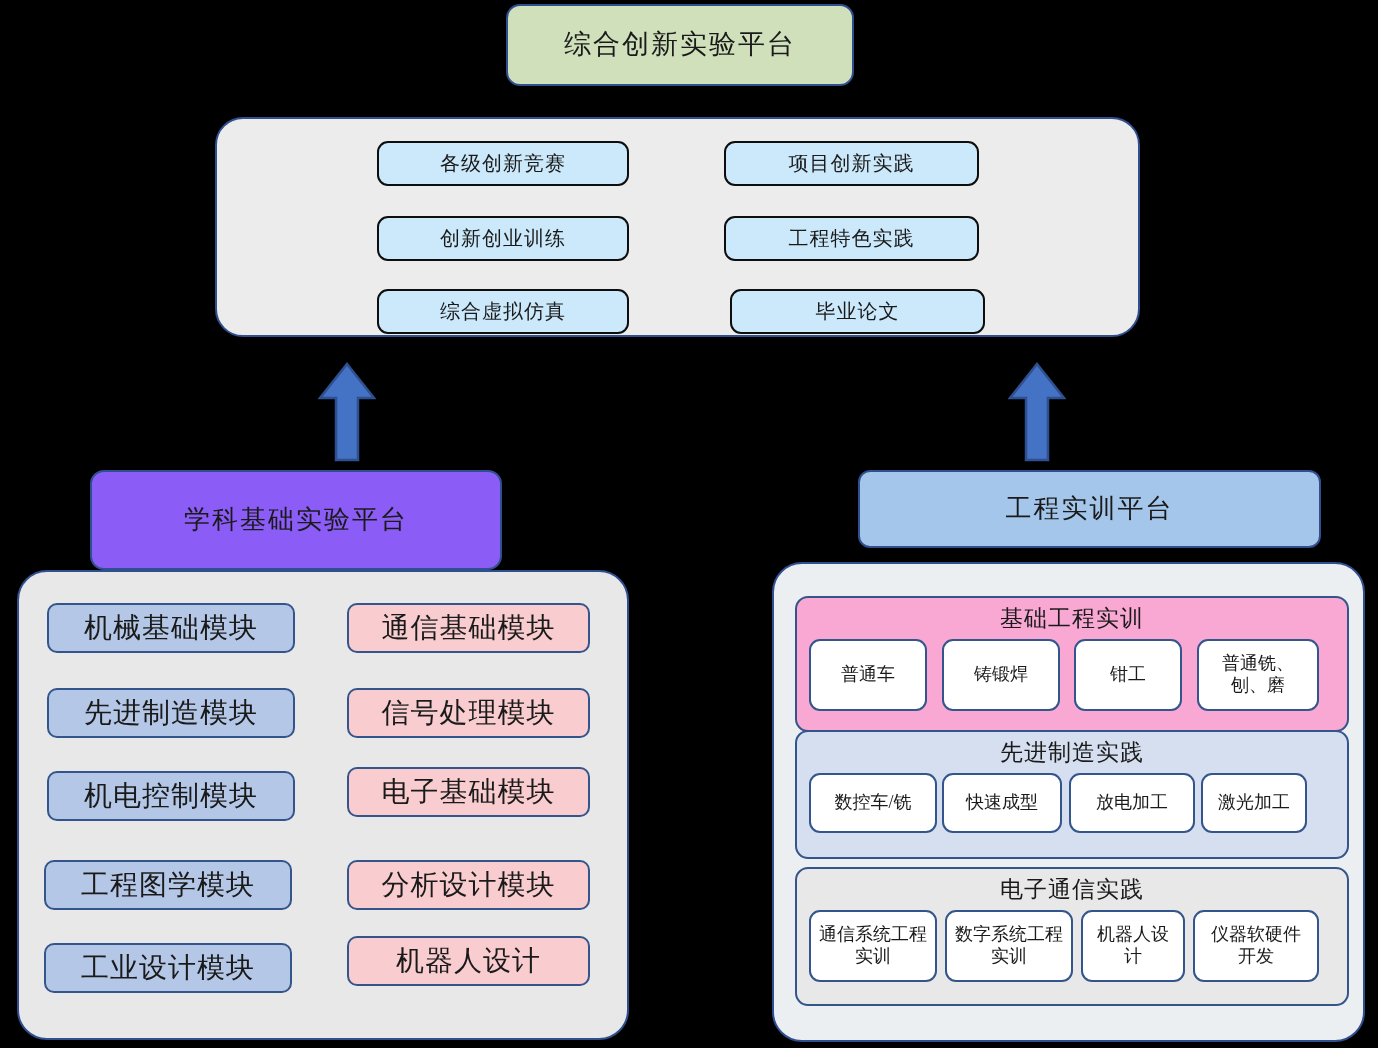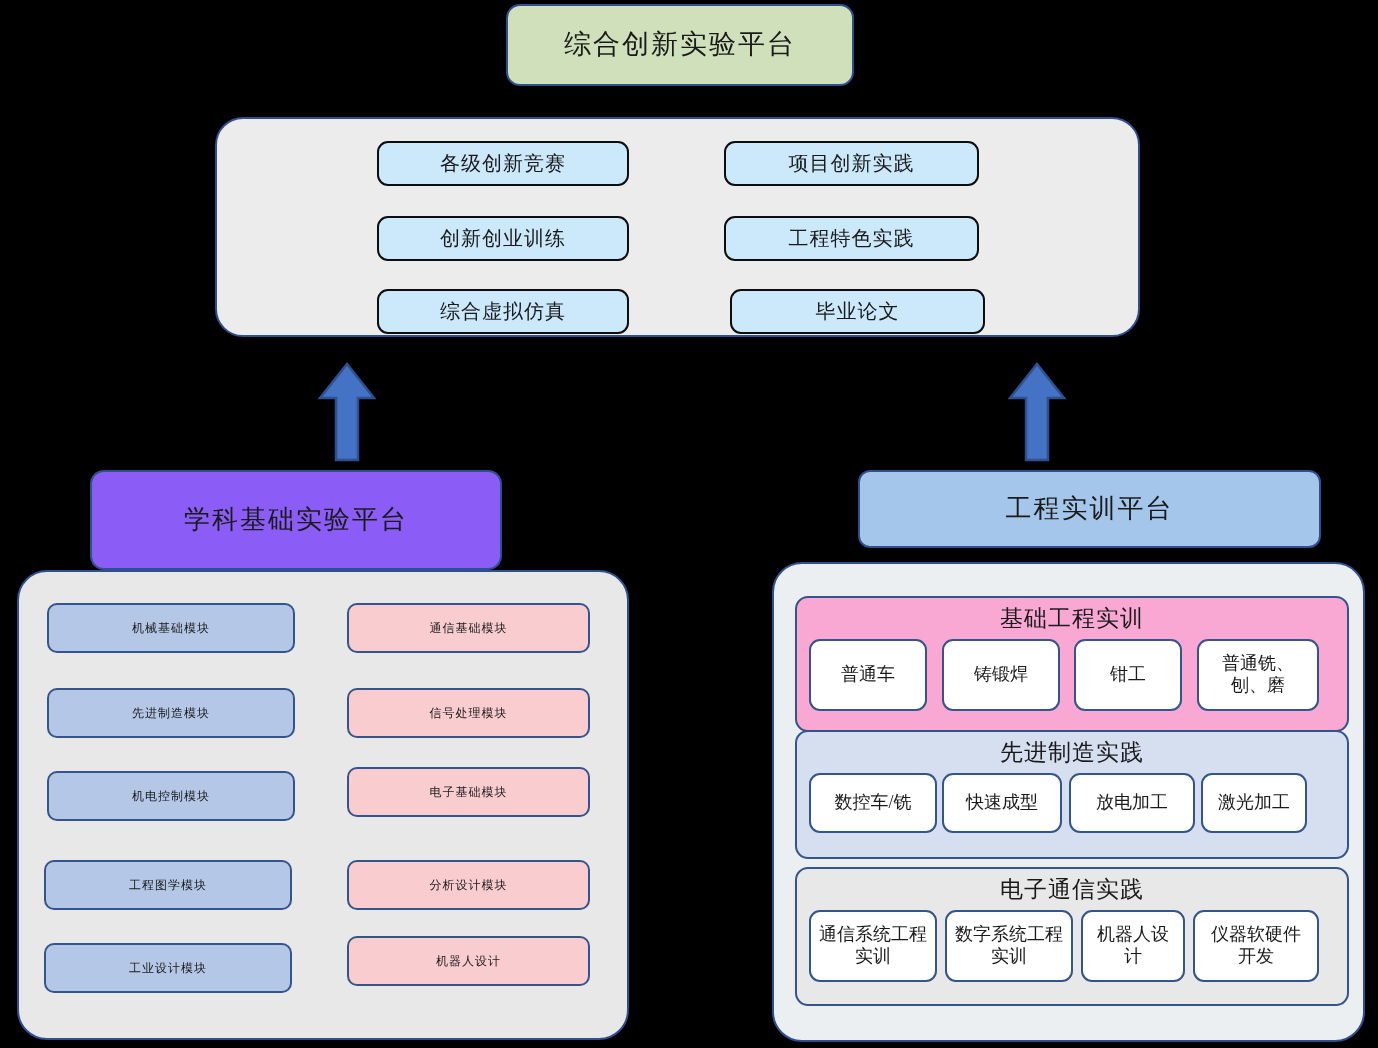--- a/index.html
+++ b/index.html
@@ -84,21 +84,21 @@
     left: 17px; top: 570px; width: 612px; height: 470px;
     background: #e8e8e8;
     border: 2px solid #2f4f8f;
     border-radius: 30px;
   }
   .mod {
     position: absolute;
     height: 50px;
     border: 2px solid #33558c;
     border-radius: 10px;
-    font-size: 12px;
+    font-size: 28px;
     letter-spacing: 1px;
   }
   .mod.blue { background: #b4c7e7; }
   .mod.pink { background: #f9cdd0; }
 
   
   #engineering-container {
     left: 772px; top: 562px; width: 593px; height: 480px;
     background: #eceff1;
     border: 2px solid #2f4f8f;

